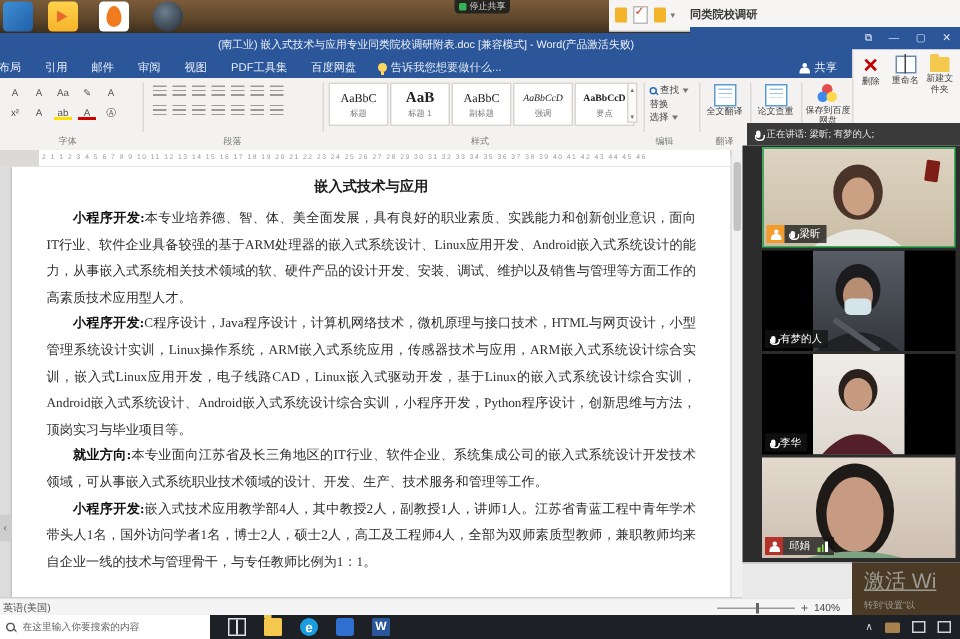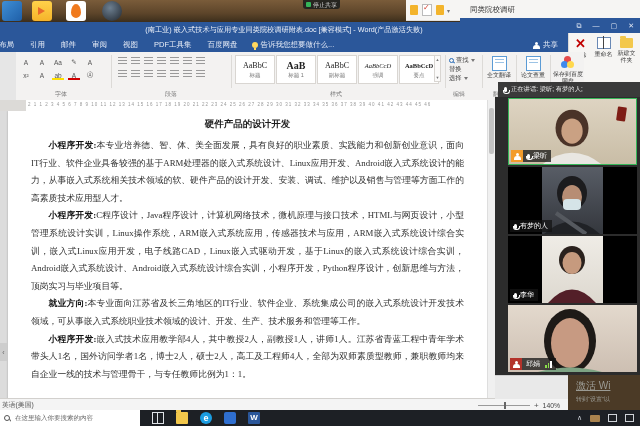--- a/index.html
+++ b/index.html
@@ -22,21 +22,21 @@
   #share-pill .dot{width:5px;height:5px;background:#35b558;border-radius:1px;}
   #share-pill span{color:#d8d8d8;font-size:6px;line-height:6px;white-space:nowrap;}
 
   
   #explorer-top{left:406px;top:0;width:234px;height:20px;background:#f6f5f3;border-bottom:1px solid #e0dedc;display:flex;align-items:center;}
   .mini-ic{width:8px;height:10px;margin-left:4px;}
   #exp-ic1,#exp-ic3{background:#f3b42c;border-radius:1px;}
   #exp-check{background:#fff;border:1px solid #bbb;position:relative;}
   #exp-check::after{content:"✓";position:absolute;left:0px;top:-2px;color:#d23c2a;font-size:8px;}
   #exp-caret{color:#777;font-size:6px;margin-left:3px;}
-  #explorer-title{margin-left:20px;font-size:7.5px;color:#3a3a3a;white-space:nowrap;}
+  #explorer-title{margin-left:10px;font-size:7.5px;color:#3a3a3a;white-space:nowrap;font-weight:bold;}
   #explorer-titlebar{left:460px;top:18px;width:180px;height:15px;background:#2b579a;display:flex;align-items:center;justify-content:flex-end;gap:11px;padding-right:6px;box-sizing:border-box;}
   #explorer-titlebar span{color:#dfe6f2;font-size:7px;line-height:7px;}
   #explorer-toolbar{left:568px;top:33px;width:72px;height:49px;background:#f6f5f3;border-left:1px solid #dcdad7;display:flex;align-items:flex-start;padding-top:4px;box-sizing:border-box;}
   .exp-btn{width:23px;display:flex;flex-direction:column;align-items:center;gap:2px;}
   .exp-btn .lbl{font-size:6px;color:#444;text-align:center;line-height:7px;}
   #ic-delete{color:#c00000;font-size:13px;line-height:13px;font-weight:bold;}
   #ic-rename{width:12px;height:10px;border:1px solid #6a89b5;background:#fff;position:relative;}
   #ic-rename::after{content:"";position:absolute;left:5px;top:-2px;width:1px;height:13px;background:#444;}
   #ic-newfolder{width:13px;height:10px;background:#f3c84c;border-radius:1px;position:relative;margin-top:1px;}
   #ic-newfolder::before{content:"";position:absolute;left:0;top:-2px;width:6px;height:2px;background:#f3c84c;border-radius:1px 1px 0 0;}
@@ -48,21 +48,21 @@
   .wtab{padding:0 8px;white-space:nowrap;}
   .wtab.clip{margin-left:-9px;}
   #tellme{display:flex;align-items:center;gap:3px;margin-left:6px;font-style:normal;color:#dfe6f4;}
   #bulb{width:6px;height:6px;border-radius:50%;background:#ffd75e;position:relative;}
   #bulb::after{content:"";position:absolute;left:2px;top:6px;width:2px;height:2px;background:#ffd75e;}
   #share-btn{margin-left:auto;margin-right:10px;display:flex;align-items:center;gap:3px;}
   .person-ic{width:7px;height:7px;position:relative;display:inline-block;}
   .person-ic::before{content:"";position:absolute;left:2px;top:0;width:3px;height:3px;border-radius:50%;background:#fff;}
   .person-ic::after{content:"";position:absolute;left:0px;top:3.5px;width:7px;height:3.5px;border-radius:3px 3px 0 0;background:#fff;}
 
-  #ribbon{left:16px;top:52px;width:568px;height:48px;background:#f3f2f1;border-bottom:4px solid #b91c1c;}
+  #ribbon{left:0;top:52px;width:568px;height:48px;background:#f3f2f1;border-bottom:4px solid #b91c1c;}
   .grp-sep{position:absolute;top:3px;bottom:12px;width:1px;background:#dcdad7;}
   .grp-label{position:absolute;bottom:1px;font-size:6px;color:#7a7a7a;text-align:center;}
   .chip{display:inline-flex;align-items:center;justify-content:center;width:12px;height:10px;margin:0 1px;font-size:6.5px;color:#555;background:transparent;border:1px solid transparent;}
   .chip.u-y{box-shadow:inset 0 -2px 0 #ffe000;}
   .chip.u-r{box-shadow:inset 0 -2px 0 #d00000;}
   .licon{display:inline-block;width:9px;height:8px;margin:0 2px;background:repeating-linear-gradient(#9a9a9a 0 1px,transparent 1px 3px);}
   .row{position:absolute;display:flex;align-items:center;}
 
   
   #styles-gallery{position:absolute;left:219px;top:3px;display:flex;gap:1px;}
@@ -137,21 +137,21 @@
   .bars{display:inline-flex;align-items:flex-end;gap:1px;margin-left:2px;}
   .bars i{width:1.5px;background:#8ae04a;display:inline-block;}
   .bars i:nth-child(1){height:3px;}
   .bars i:nth-child(2){height:5px;}
   .bars i:nth-child(3){height:7px;background:#fff;}
 
   
   #behind-patch{left:495px;top:375px;width:73px;height:23px;background:#e9e9e9;border-top:1px solid #cfcfcf;}
   #desktop-br{left:568px;top:375px;width:72px;height:35px;background:#4b3a26;overflow:hidden;}
   #activation{position:absolute;left:8px;top:4px;color:#9b9b94;}
-  #activation .l1{font-size:10px;text-decoration:underline;}
+  #activation .l1{font-size:14px;text-decoration:underline;}
   #activation .l2{font-size:6px;margin-top:2px;}
 
   
   #taskbar{left:0;top:410px;width:640px;height:16px;background:#1d2025;display:flex;align-items:center;}
   #tb-search{width:140px;height:16px;background:#fff;display:flex;align-items:center;gap:4px;padding-left:4px;box-sizing:border-box;}
   #tb-search .mag2{width:7px;height:7px;position:relative;flex:none;}
   #tb-search .mag2::before{content:"";position:absolute;left:0;top:0;width:4px;height:4px;border:1px solid #555;border-radius:50%;}
   #tb-search .mag2::after{content:"";position:absolute;left:5px;top:5px;width:3px;height:1px;background:#555;transform:rotate(45deg);}
   #tb-search span{font-size:6.5px;color:#666;white-space:nowrap;overflow:hidden;}
   .tb-ic{width:12px;height:12px;margin-left:12px;flex:none;}
@@ -342,21 +342,21 @@
     </div>
   </div>
 
   <div class="abs" id="ruler">
     <div class="margin"></div>
     <div class="nums">2 1 1 2 3 4 5 6 7 8 9 10 11 12 13 14 15 16 17 18 19 20 21 22 23 24 25 26 27 28 29 30 31 32 33 34 35 36 37 38 39 40 41 42 43 44 45 46</div>
   </div>
 
   <div class="abs" id="doc-area">
     <div id="page">
-      <div id="doc-title">硬件产品的设计开发</div>
+      <div id="doc-title">嵌入式技术与应用</div>
       <p class="para"><b>小程序开发:</b><span>本专业培养德、智、体、美全面发展，具有良好的职业素质、实践能力和创新创业意识，面向IT行业、软件企业具备较强的基于ARM处理器的嵌入式系统设计、Linux应用开发、Android嵌入式系统设计的能力，从事嵌入式系统相关技术领域的软、硬件产品的设计开发、安装、调试、维护以及销售与管理等方面工作的高素质技术应用型人才。</span></p>
       <p class="para"><b>小程序开发:</b><span>C程序设计，Java程序设计，计算机网络技术，微机原理与接口技术，HTML与网页设计，小型管理系统设计实训，Linux操作系统，ARM嵌入式系统应用，传感器技术与应用，ARM嵌入式系统设计综合实训，嵌入式Linux应用开发，电子线路CAD，Linux嵌入式驱动开发，基于Linux的嵌入式系统设计综合实训，Android嵌入式系统设计、Android嵌入式系统设计综合实训，小程序开发，Python程序设计，创新思维与方法，顶岗实习与毕业项目等。</span></p>
       <p class="para"><b>就业方向:</b><span>本专业面向江苏省及长三角地区的IT行业、软件企业、系统集成公司的嵌入式系统设计开发技术领域，可从事嵌入式系统职业技术领域的设计、开发、生产、技术服务和管理等工作。</span></p>
       <p class="para"><b>小程序开发:</b><span>嵌入式技术应用教学部4人，其中教授2人，副教授1人，讲师1人。江苏省青蓝工程中青年学术带头人1名，国外访问学者1名，博士2人，硕士2人，高工及工程师4人，全部为双师素质型教师，兼职教师均来自企业一线的技术与管理骨干，与专任教师比例为1：1。</span></p>
 
     </div>
   </div>
   <div class="abs" id="left-nav">‹</div>
   <div class="abs" id="vscroll">
     <div class="thumb"></div>

